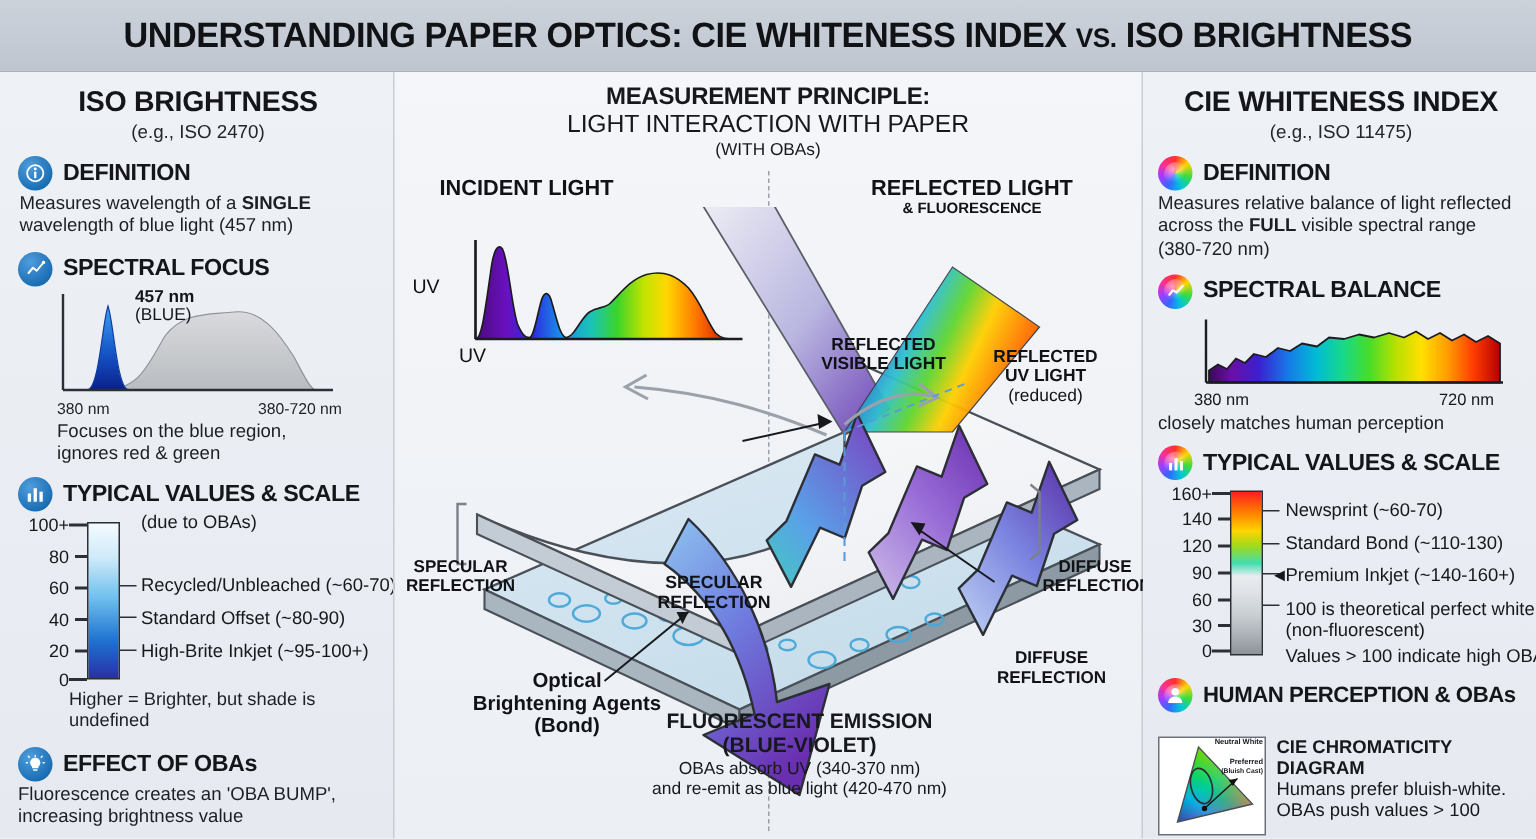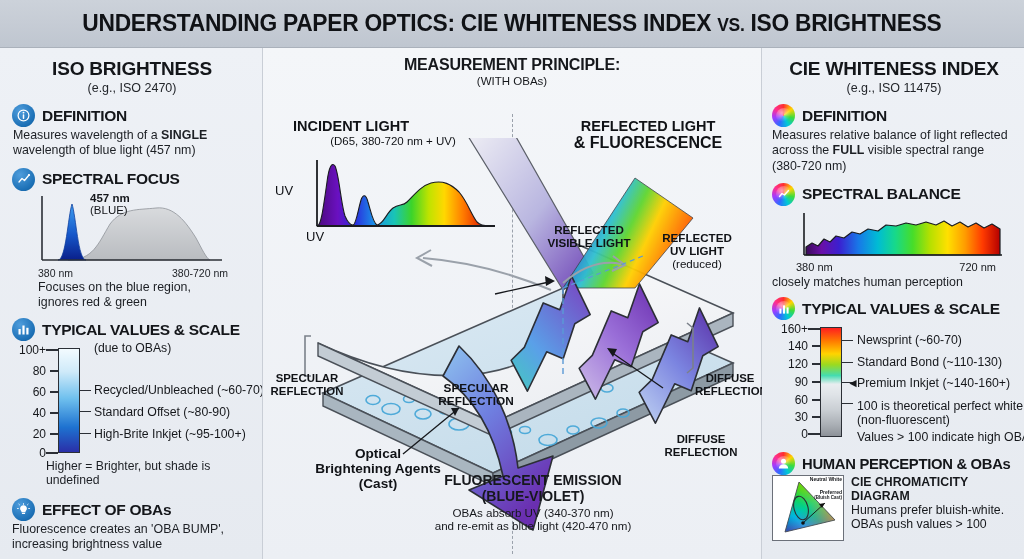--- a/index.html
+++ b/index.html
@@ -236,30 +236,30 @@
         <div>Fluorescence creates an 'OBA BUMP',</div>
         <div>increasing brightness value</div>
       </div>
     </div>
   </div>
 
   <div class="col-mid">
 
     <div class="mid-title">
       <div class="l1">MEASUREMENT PRINCIPLE:</div>
+      <div class="l2">LIGHT INTERACTION WITH PAPER</div>
       <div class="l3">(WITH OBAs)</div>
     </div>
 
     <div class="divider-dash"></div>
 
     <div class="lbl" style="left:30px; top:70px; width:200px; font-size:14.5px">INCIDENT LIGHT</div>
-    <div class="lbl sm" style="left:30px; top:87px; width:200px; text-align:center; font-size:11.5px">(D65, 380-720 nm + UV)</div>
 
     <div class="lbl" style="left:290px; top:70px; width:190px; text-align:center; font-size:14.5px">REFLECTED LIGHT</div>
-    <div class="lbl" style="left:290px; top:86px; width:190px; text-align:center; font-size:16px">&amp; FLUORESCENCE</div>
+    <div class="lbl" style="left:290px; top:86px; width:190px; text-align:center; font-size:10px">&amp; FLUORESCENCE</div>
 
     <div style="position:absolute; left:36px; top:104px;">
       <svg width="200" height="90" viewBox="0 0 200 90">
         <defs>
           <linearGradient id="d65" x1="0" y1="0" x2="1" y2="0">
             <stop offset="0%" stop-color="#4a0b7a"></stop>
             <stop offset="12%" stop-color="#6a10c0"></stop>
             <stop offset="22%" stop-color="#2b2bdd"></stop>
             <stop offset="33%" stop-color="#1a8fe8"></stop>
             <stop offset="45%" stop-color="#19c4b6"></stop>
@@ -422,21 +422,21 @@
       <div>REFLECTION</div>
     </div>
     <div class="lbl" style="left:398px; top:385px; font-size:11.4px; width:80px; text-align:center">
       <div>DIFFUSE</div>
       <div>REFLECTION</div>
     </div>
 
     <div class="lbl" style="left:20px; top:398px; font-size:13.6px; width:190px; text-align:center">
       <div>Optical</div>
       <div>Brightening Agents</div>
-      <div>(Cast)</div>
+      <div>(Bond)</div>
     </div>
 
     <div style="position:absolute; left:40px; top:424px; width:460px; text-align:center">
       <div style="font-size:14px;font-weight:bold">FLUORESCENT EMISSION</div>
       <div style="font-size:14px;font-weight:bold">(BLUE-VIOLET)</div>
       <div style="font-size:11.6px;margin-top:2px">OBAs absorb UV (340-370 nm)</div>
       <div style="font-size:11.6px">and re-emit as blue light (420-470 nm)</div>
     </div>
   </div>
 
@@ -558,21 +558,21 @@
       <div class="sec-head">
         <span class="ic rainbow">
           <svg width="13" height="13" viewBox="0 0 13 13">
               <circle cx="6.5" cy="4.2" r="2.5" fill="#fff"></circle>
               <path d="M1.8 11.6c0-2.7 2.1-4.3 4.7-4.3s4.7 1.6 4.7 4.3z" fill="#fff"></path>
             </svg>
         </span>
         <span class="title" style="font-size:14.8px">HUMAN PERCEPTION &amp; OBAs</span>
       </div>
 
-      <div style="display:flex; gap:7px; margin-top:0">
+      <div style="display:flex; gap:7px; margin-top:16px">
         <div class="cie-box">
           <svg width="70" height="64" viewBox="0 0 70 64">
             <defs>
               <linearGradient id="chrom" x1="0.1" y1="1" x2="0.95" y2="0.1">
                 <stop offset="0%" stop-color="#2a0aa0"></stop>
                   <stop offset="22%" stop-color="#00a8ff"></stop>
                 <stop offset="45%" stop-color="#00e05a"></stop>
                   <stop offset="62%" stop-color="#8fe000"></stop>
                 <stop offset="80%" stop-color="#ffd000"></stop>
                   <stop offset="100%" stop-color="#ff1010"></stop>

